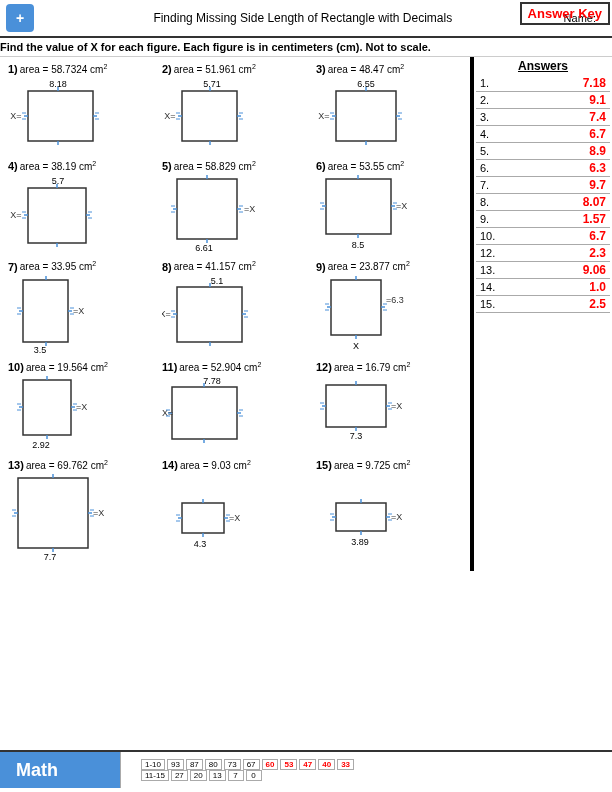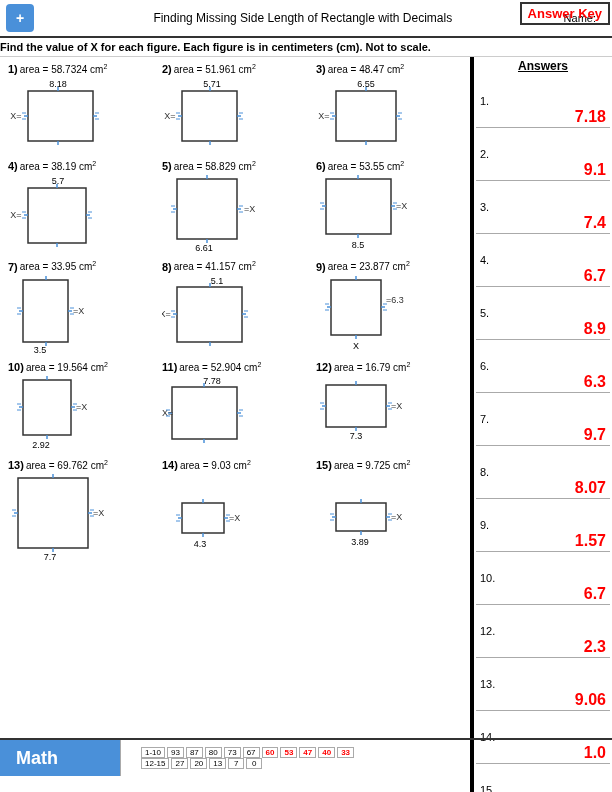--- a/index.html
+++ b/index.html
@@ -118,30 +118,29 @@
       padding: 1px 4px;
       font-size: 11px;
     }
     .answer-num {
       width: 22px;
       color: black;
     }
     .answer-val {
       color: red;
       font-weight: bold;
-      font-size: 16px;
+      font-size: 12px;
       text-align: right;
       flex: 1;
-      margin-top: 32px;
     }
 
     
     .footer {
       position: absolute;
-      bottom: 16px;
+      bottom: 4px;
       left: 0;
       right: 0;
       border-top: 2px solid #333;
       display: flex;
       align-items: stretch;
       height: 38px;
     }
     .footer-math {
       background: #4a90d9;
       color: white;
@@ -613,21 +612,21 @@
       <span class="score-box">80</span>
       <span class="score-box">73</span>
       <span class="score-box">67</span>
       <span class="score-box red-val">60</span>
       <span class="score-box red-val">53</span>
       <span class="score-box red-val">47</span>
       <span class="score-box red-val">40</span>
       <span class="score-box red-val">33</span>
     </div>
     <div class="footer-score-row">
-      <span class="score-box">12-15</span>
+      <span class="score-box">11-15</span>
       <span class="score-box">27</span>
       <span class="score-box">20</span>
       <span class="score-box">13</span>
       <span class="score-box">7</span>
       <span class="score-box">0</span>
     </div>
   </div>
 </div>
 
 </body></html>

